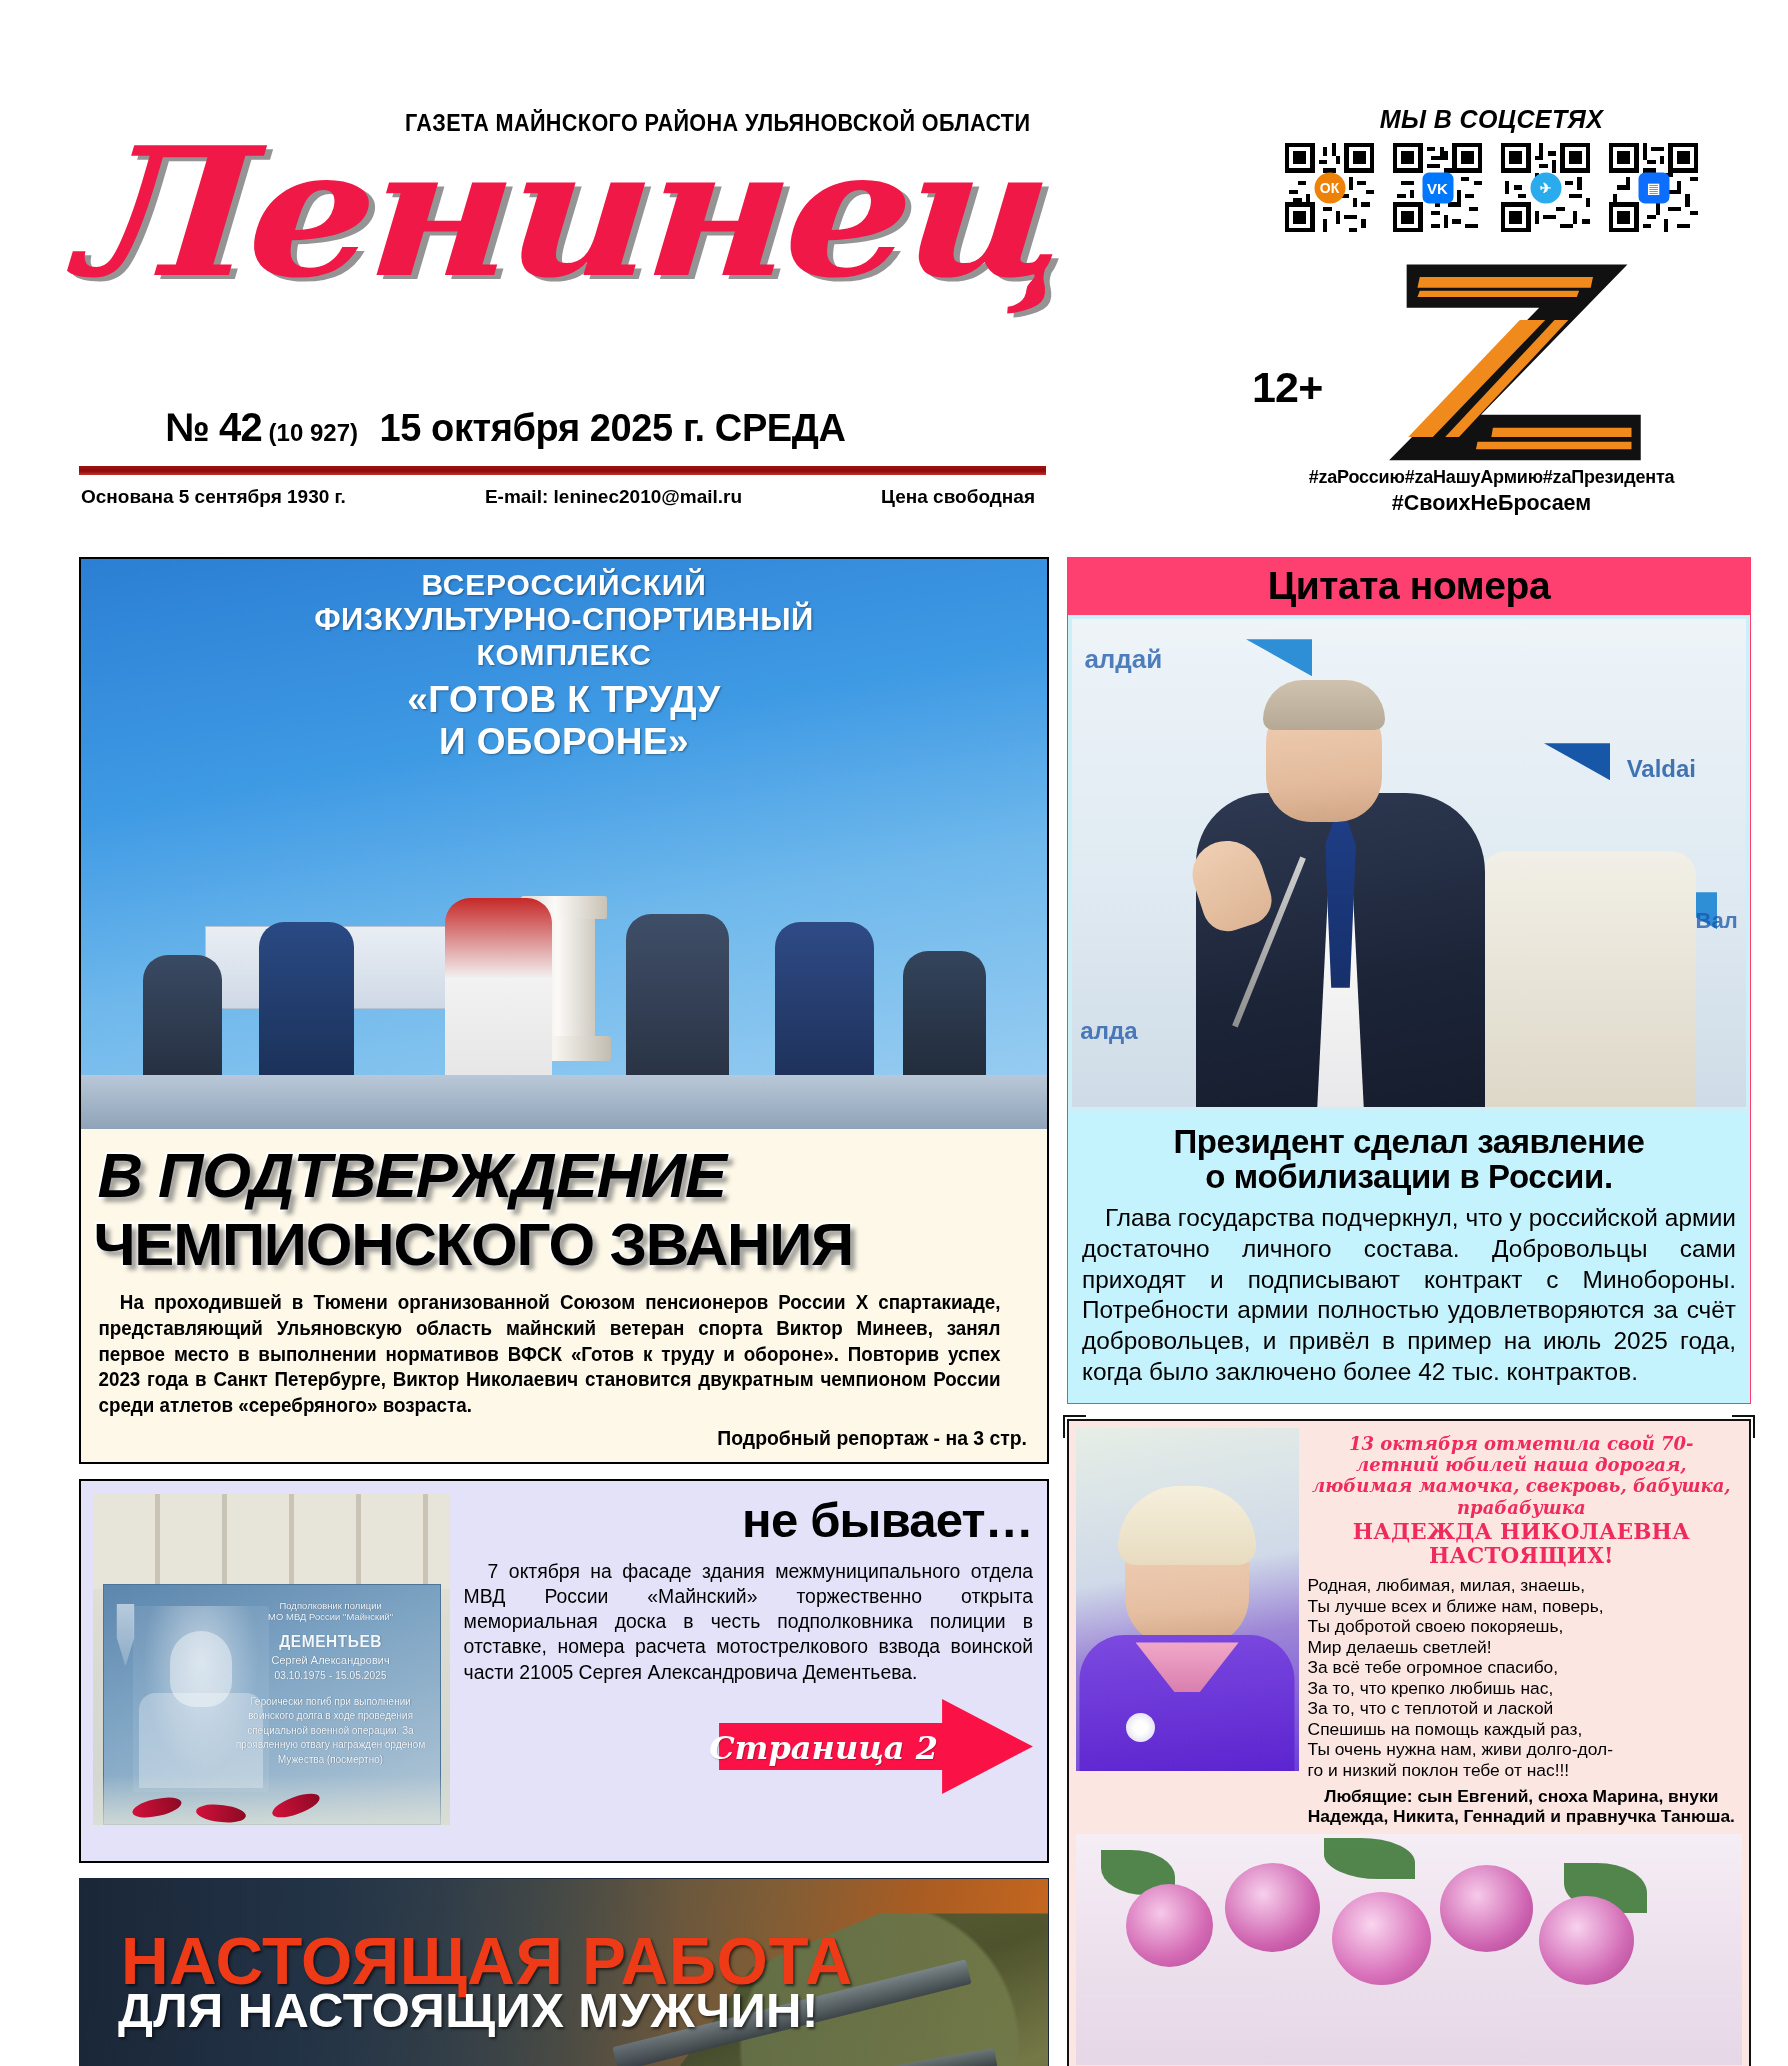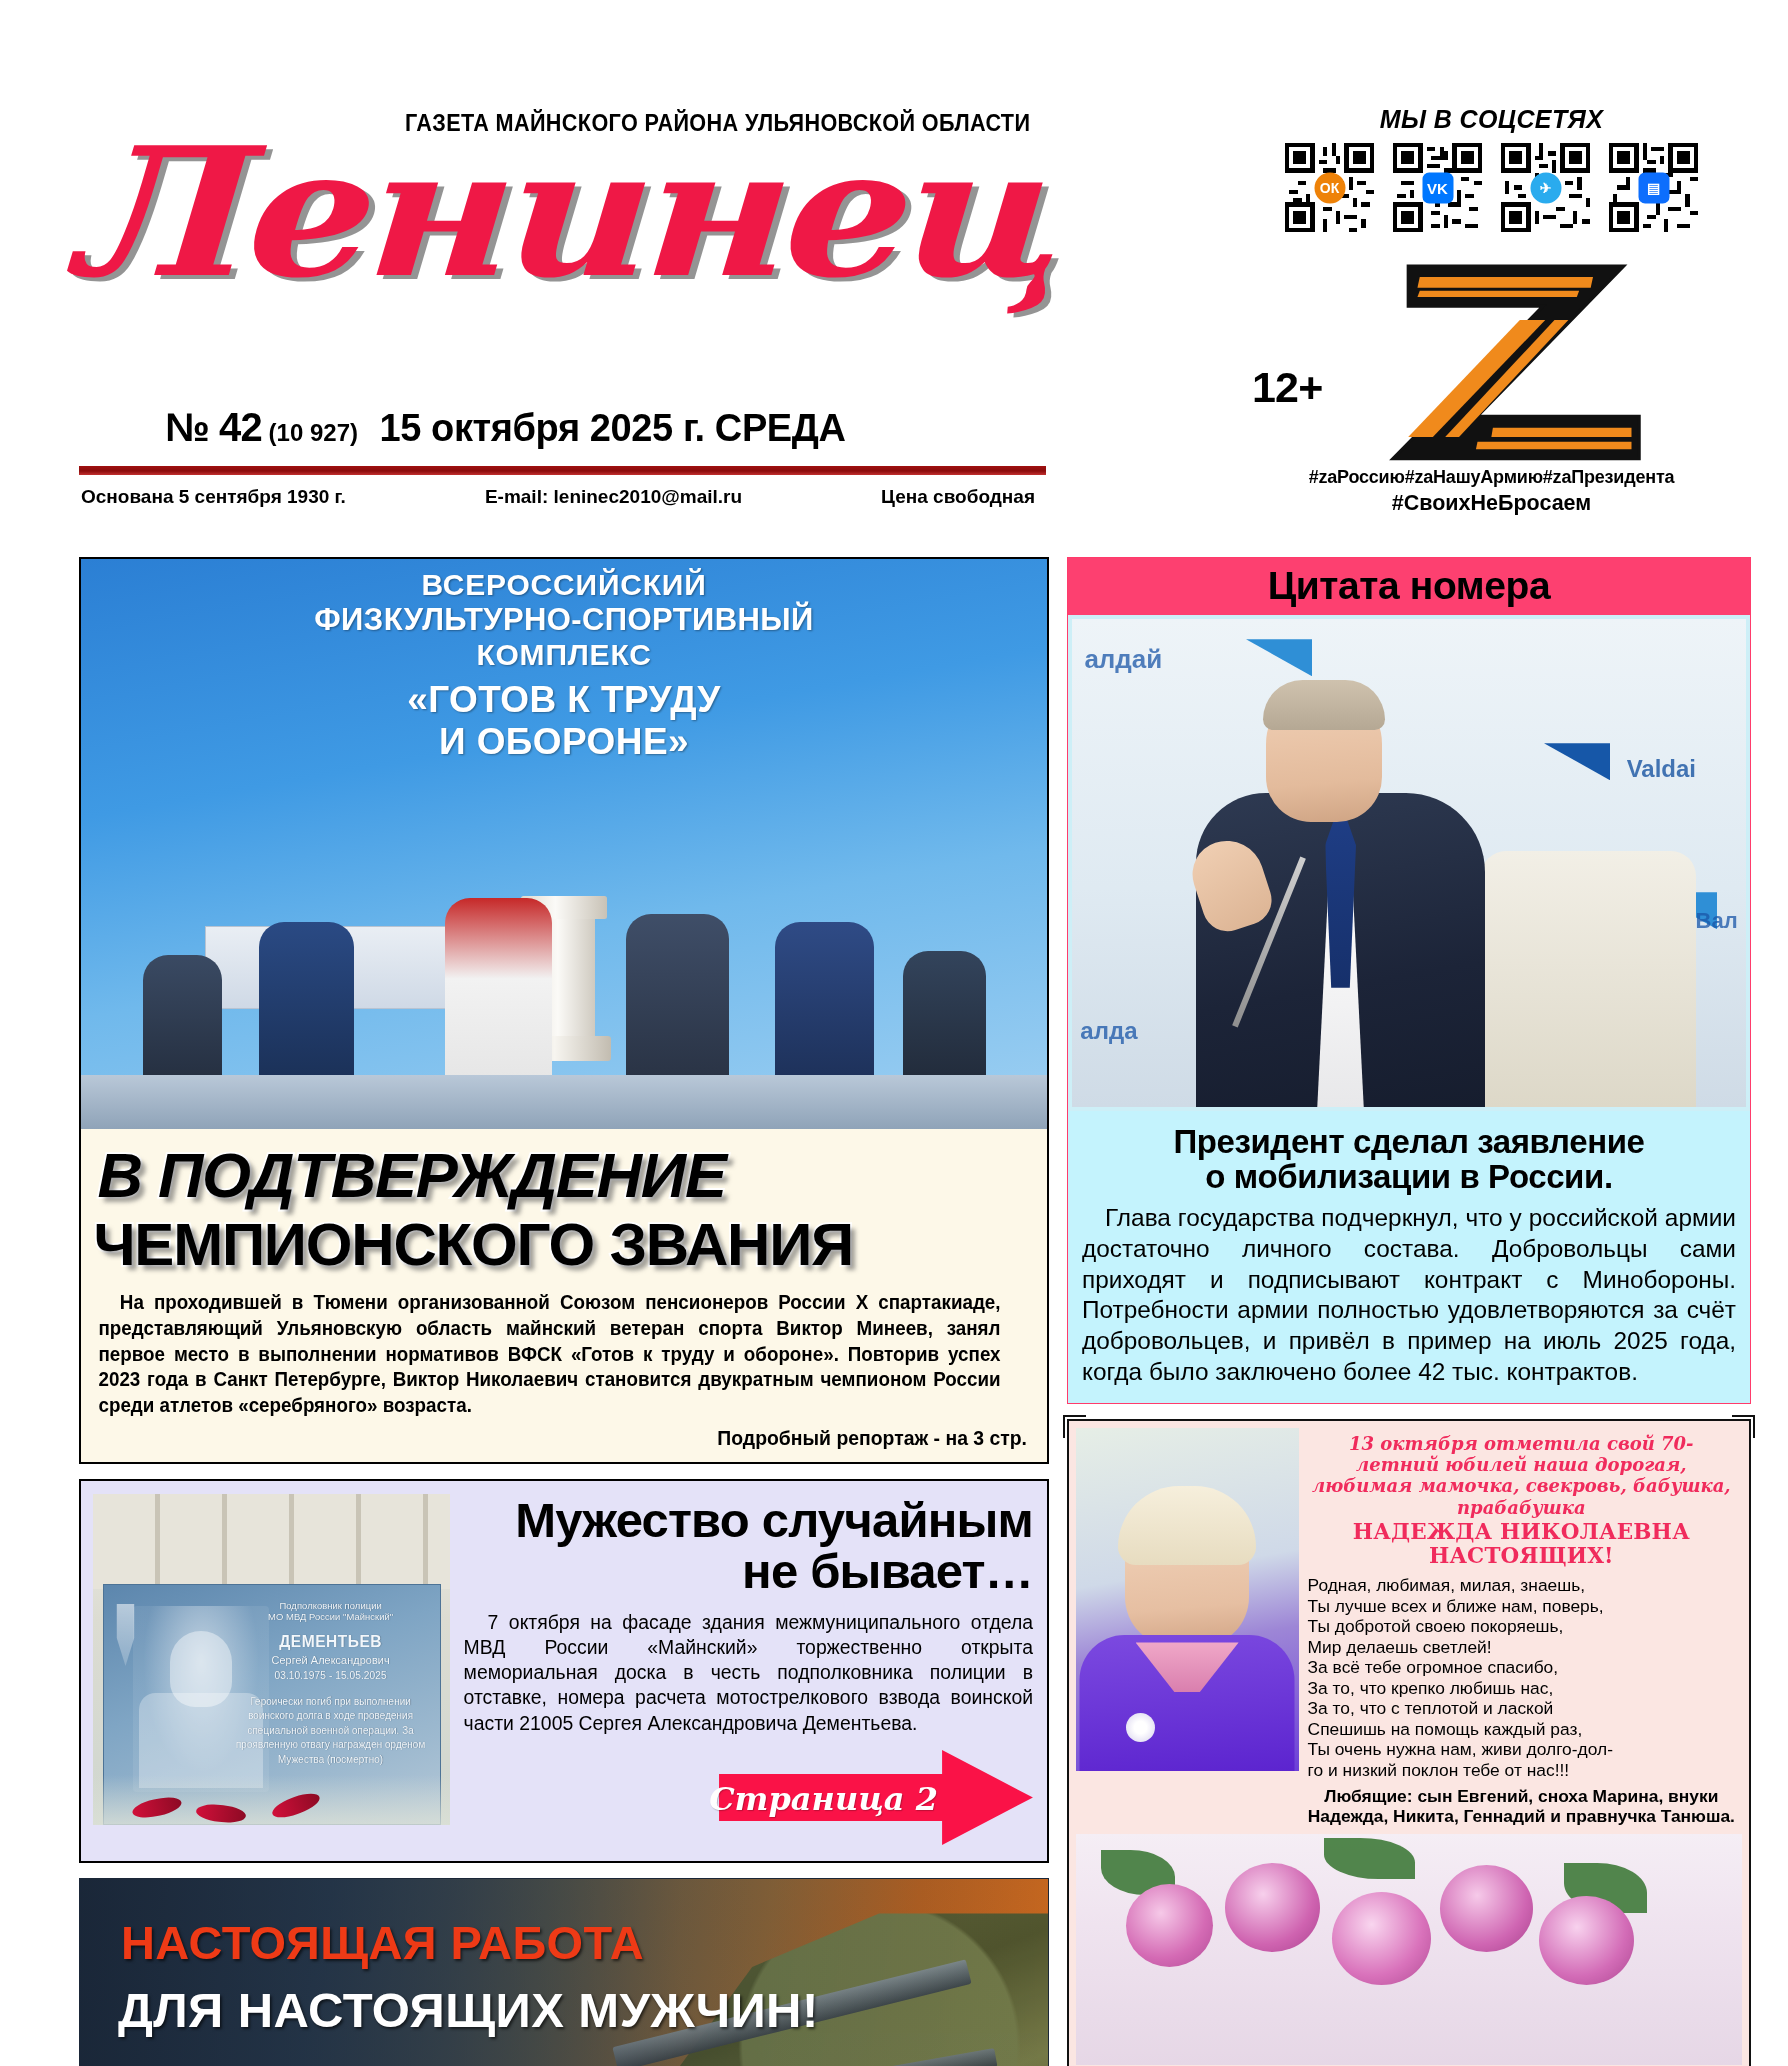--- a/index.html
+++ b/index.html
@@ -274,22 +274,22 @@
     position:absolute; right:74px; top:124px; width:364px; height:25px;
     background:linear-gradient(180deg,#7e8a90,#3c454b);
     transform:rotate(-14deg); border-radius:2.5px; opacity:.95;
   }
   .rec-rifle2 {
     position:absolute; right:50px; top:194px; width:289px; height:19px;
     background:linear-gradient(180deg,#6d787e,#333b41);
     transform:rotate(-10deg); border-radius:2.5px; opacity:.9;
   }
   .rec-t1 {
-    position:absolute; left:41px; top:36px;
-    font-size:47px; font-weight:bold; color:#ee3a16; letter-spacing:0.4px;
+    position:absolute; left:41px; top:44px;
+    font-size:66px; font-weight:bold; color:#ee3a16; letter-spacing:0.4px;
     text-shadow:1.7px 1.7px 2.9px rgba(0,0,0,.6);
   }
   .rec-t2 {
     position:absolute; left:38px; top:103px;
     font-size:49px; font-weight:bold; color:#fff; letter-spacing:0.4px;
     text-shadow:1.7px 1.7px 2.9px rgba(0,0,0,.6);
   }
 
   
   .quote-box { border:1.7px solid #ff3b6b; }
@@ -733,21 +733,20 @@
           <div class="flowers">
             <div class="rose r1"></div>
             <div class="rose r2"></div>
             <div class="rose r3"></div>
           </div>
         </div>
       </div>
 
       <div class="courage-body">
         <div class="courage-title">
-          <div>Мужество случайным</div>
           <div>не бывает…</div>
         </div>
         <div class="courage-text">
           <p>7 октября на фасаде здания межмуниципального отдела МВД России «Майнский» торжественно открыта мемориальная доска в честь подполковника полиции в отставке, номера расчета мотострелкового взвода воинской части 21005 Сергея Александровича Дементьева.</p>
         </div>
         <div class="page-arrow">
           <svg class="arrow-svg" width="314" height="95" viewBox="0 0 760 230">
             <path d="M0 58 L540 58 L540 0 L760 115 L540 230 L540 172 L0 172 Z" fill="#fa1247"></path>
           </svg>
           <div class="arrow-label">Страница 2</div>

